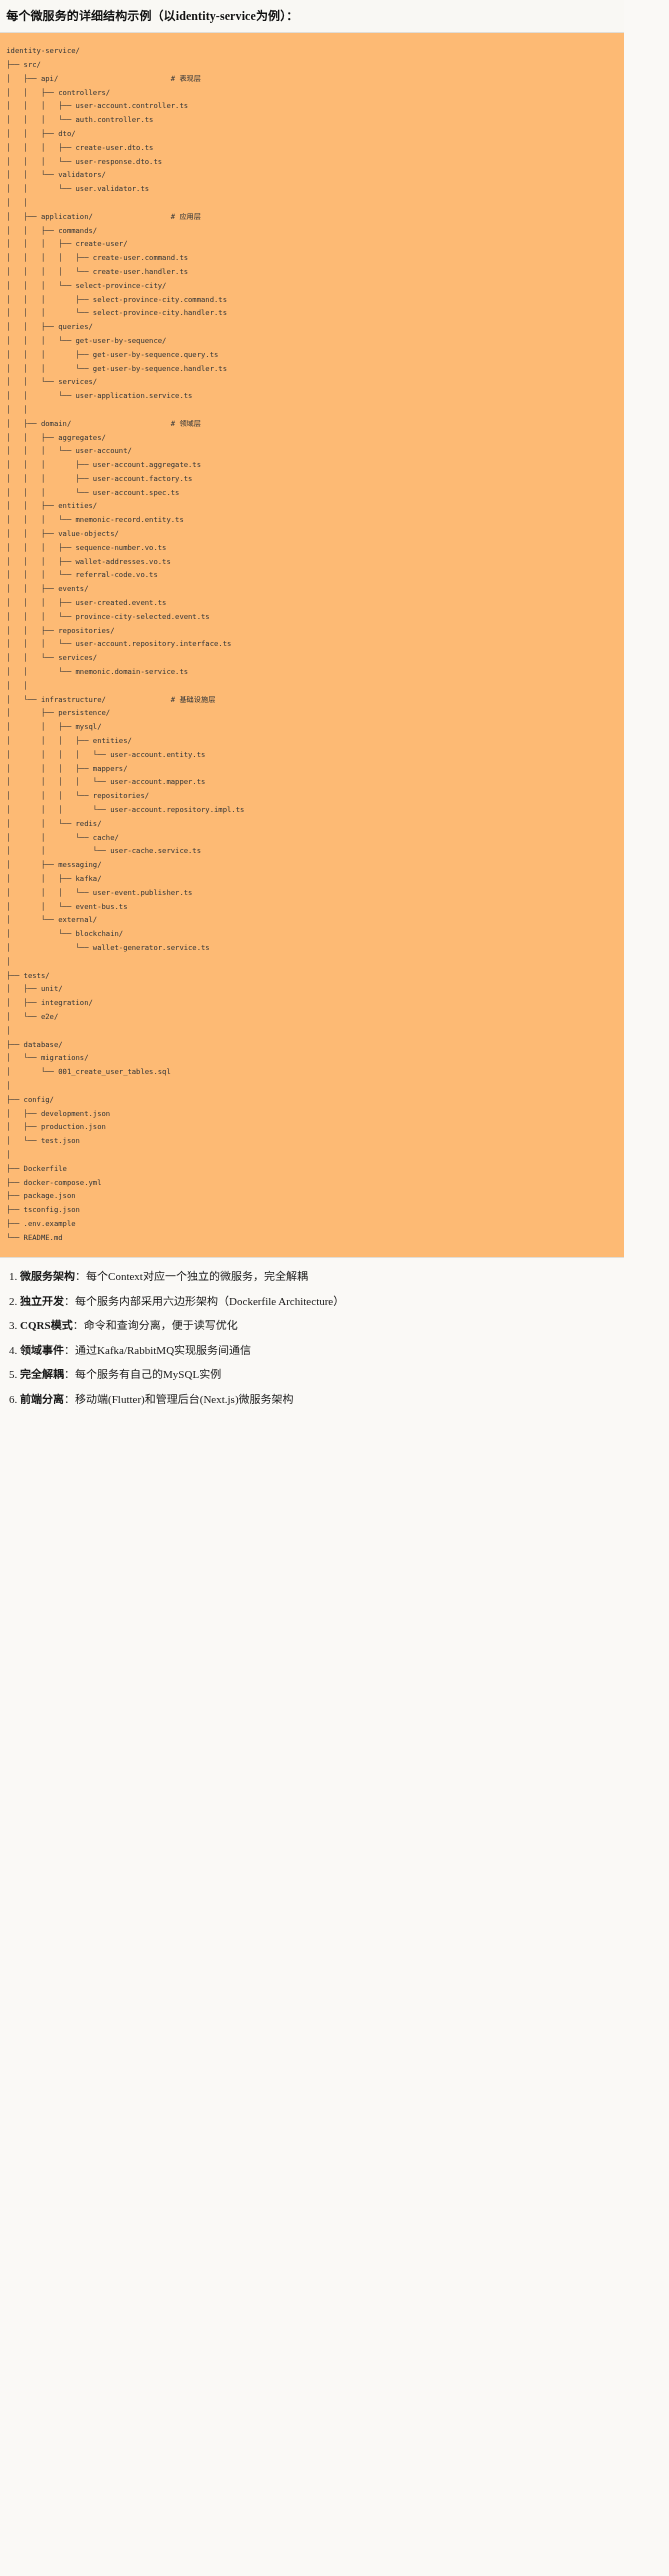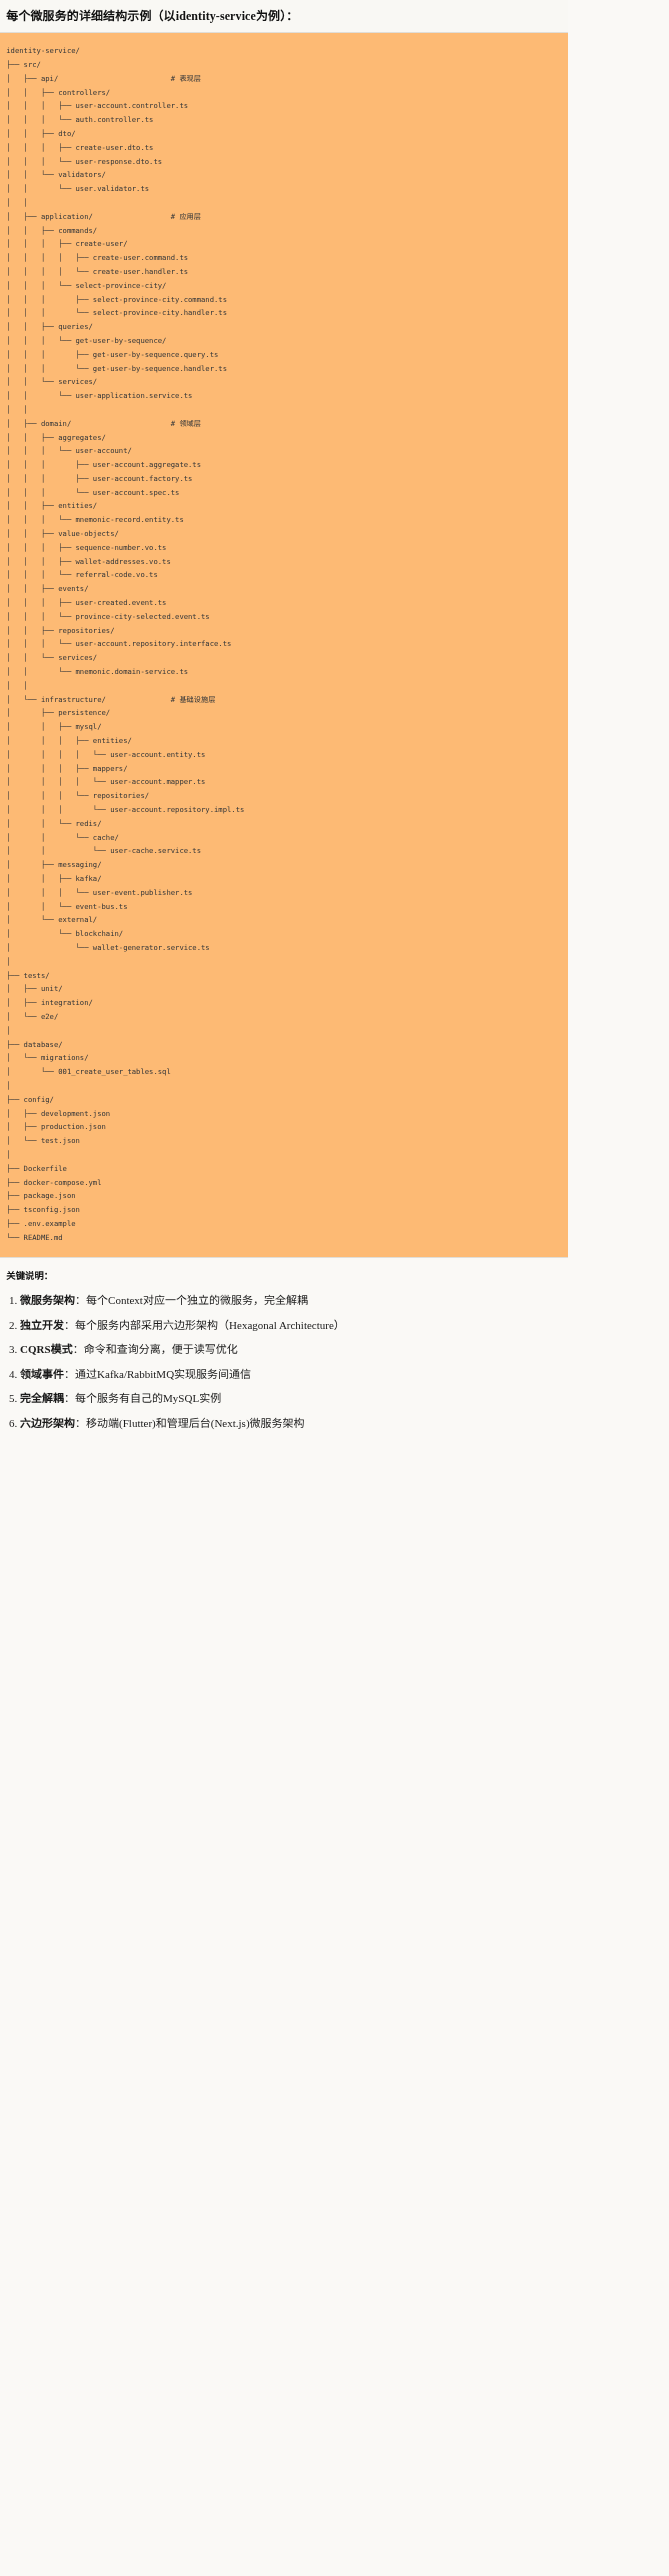--- a/index.html
+++ b/index.html
@@ -8,21 +8,21 @@
     padding: 0;
     background: #faf9f6;
   }
   body {
     width: 669px;
     font-family: "Liberation Serif", "DejaVu Serif", serif;
     color: #1a1a1a;
     -webkit-font-smoothing: antialiased;
   }
   .page {
-    width: 568px;
+    width: 624px;
     box-sizing: border-box;
     background: #faf9f6;
   }
 
   
   .title-block {
     padding: 8.8px 6.3px 7.5px 6.3px;
     border-bottom: 0.6px solid #e0ded8;
     background: #f9f8f4;
   }
@@ -101,25 +101,24 @@
 
   <div class="title-block">
     <h1 class="doc-title">每个微服务的详细结构示例（以identity-service为例）：</h1>
   </div>
 
   <div class="tree-block">
     <pre class="tree" id="tree-pre"><span class="tree-line">identity-service/</span><span class="tree-line">├── src/</span><span class="tree-line">│   ├── api/                          # 表现层</span><span class="tree-line">│   │   ├── controllers/</span><span class="tree-line">│   │   │   ├── user-account.controller.ts</span><span class="tree-line">│   │   │   └── auth.controller.ts</span><span class="tree-line">│   │   ├── dto/</span><span class="tree-line">│   │   │   ├── create-user.dto.ts</span><span class="tree-line">│   │   │   └── user-response.dto.ts</span><span class="tree-line">│   │   └── validators/</span><span class="tree-line">│   │       └── user.validator.ts</span><span class="tree-line">│   │</span><span class="tree-line">│   ├── application/                  # 应用层</span><span class="tree-line">│   │   ├── commands/</span><span class="tree-line">│   │   │   ├── create-user/</span><span class="tree-line">│   │   │   │   ├── create-user.command.ts</span><span class="tree-line">│   │   │   │   └── create-user.handler.ts</span><span class="tree-line">│   │   │   └── select-province-city/</span><span class="tree-line">│   │   │       ├── select-province-city.command.ts</span><span class="tree-line">│   │   │       └── select-province-city.handler.ts</span><span class="tree-line">│   │   ├── queries/</span><span class="tree-line">│   │   │   └── get-user-by-sequence/</span><span class="tree-line">│   │   │       ├── get-user-by-sequence.query.ts</span><span class="tree-line">│   │   │       └── get-user-by-sequence.handler.ts</span><span class="tree-line">│   │   └── services/</span><span class="tree-line">│   │       └── user-application.service.ts</span><span class="tree-line">│   │</span><span class="tree-line">│   ├── domain/                       # 领域层</span><span class="tree-line">│   │   ├── aggregates/</span><span class="tree-line">│   │   │   └── user-account/</span><span class="tree-line">│   │   │       ├── user-account.aggregate.ts</span><span class="tree-line">│   │   │       ├── user-account.factory.ts</span><span class="tree-line">│   │   │       └── user-account.spec.ts</span><span class="tree-line">│   │   ├── entities/</span><span class="tree-line">│   │   │   └── mnemonic-record.entity.ts</span><span class="tree-line">│   │   ├── value-objects/</span><span class="tree-line">│   │   │   ├── sequence-number.vo.ts</span><span class="tree-line">│   │   │   ├── wallet-addresses.vo.ts</span><span class="tree-line">│   │   │   └── referral-code.vo.ts</span><span class="tree-line">│   │   ├── events/</span><span class="tree-line">│   │   │   ├── user-created.event.ts</span><span class="tree-line">│   │   │   └── province-city-selected.event.ts</span><span class="tree-line">│   │   ├── repositories/</span><span class="tree-line">│   │   │   └── user-account.repository.interface.ts</span><span class="tree-line">│   │   └── services/</span><span class="tree-line">│   │       └── mnemonic.domain-service.ts</span><span class="tree-line">│   │</span><span class="tree-line">│   └── infrastructure/               # 基础设施层</span><span class="tree-line">│       ├── persistence/</span><span class="tree-line">│       │   ├── mysql/</span><span class="tree-line">│       │   │   ├── entities/</span><span class="tree-line">│       │   │   │   └── user-account.entity.ts</span><span class="tree-line">│       │   │   ├── mappers/</span><span class="tree-line">│       │   │   │   └── user-account.mapper.ts</span><span class="tree-line">│       │   │   └── repositories/</span><span class="tree-line">│       │   │       └── user-account.repository.impl.ts</span><span class="tree-line">│       │   └── redis/</span><span class="tree-line">│       │       └── cache/</span><span class="tree-line">│       │           └── user-cache.service.ts</span><span class="tree-line">│       ├── messaging/</span><span class="tree-line">│       │   ├── kafka/</span><span class="tree-line">│       │   │   └── user-event.publisher.ts</span><span class="tree-line">│       │   └── event-bus.ts</span><span class="tree-line">│       └── external/</span><span class="tree-line">│           └── blockchain/</span><span class="tree-line">│               └── wallet-generator.service.ts</span><span class="tree-line">│</span><span class="tree-line">├── tests/</span><span class="tree-line">│   ├── unit/</span><span class="tree-line">│   ├── integration/</span><span class="tree-line">│   └── e2e/</span><span class="tree-line">│</span><span class="tree-line">├── database/</span><span class="tree-line">│   └── migrations/</span><span class="tree-line">│       └── 001_create_user_tables.sql</span><span class="tree-line">│</span><span class="tree-line">├── config/</span><span class="tree-line">│   ├── development.json</span><span class="tree-line">│   ├── production.json</span><span class="tree-line">│   └── test.json</span><span class="tree-line">│</span><span class="tree-line">├── Dockerfile</span><span class="tree-line">├── docker-compose.yml</span><span class="tree-line">├── package.json</span><span class="tree-line">├── tsconfig.json</span><span class="tree-line">├── .env.example</span><span class="tree-line">└── README.md</span></pre>
   </div>
 
   <div class="notes-block">
-    <h2 class="notes-heading">关键说明：</h2>
     <ol class="notes-list" id="notes-ol">
         <li><span class="term">微服务架构</span><span>：每个Context对应一个独立的微服务，完全解耦</span></li>
-        <li><span class="term">独立开发</span><span>：每个服务内部采用六边形架构（Hexagonal Architecture）</span></li>
+        <li><span class="term">独立开发</span><span>：每个服务内部采用六边形架构（Dockerfile Architecture）</span></li>
         <li><span class="term">CQRS模式</span><span>：命令和查询分离，便于读写优化</span></li>
         <li><span class="term">领域事件</span><span>：通过Kafka/RabbitMQ实现服务间通信</span></li>
         <li><span class="term">完全解耦</span><span>：每个服务有自己的MySQL实例</span></li>
-        <li><span class="term">六边形架构</span><span>：移动端(Flutter)和管理后台(Next.js)微服务架构</span></li>
+        <li><span class="term">前端分离</span><span>：移动端(Flutter)和管理后台(Next.js)微服务架构</span></li>
       </ol>
   </div>
 
 </div>
 
 
 </body></html>

